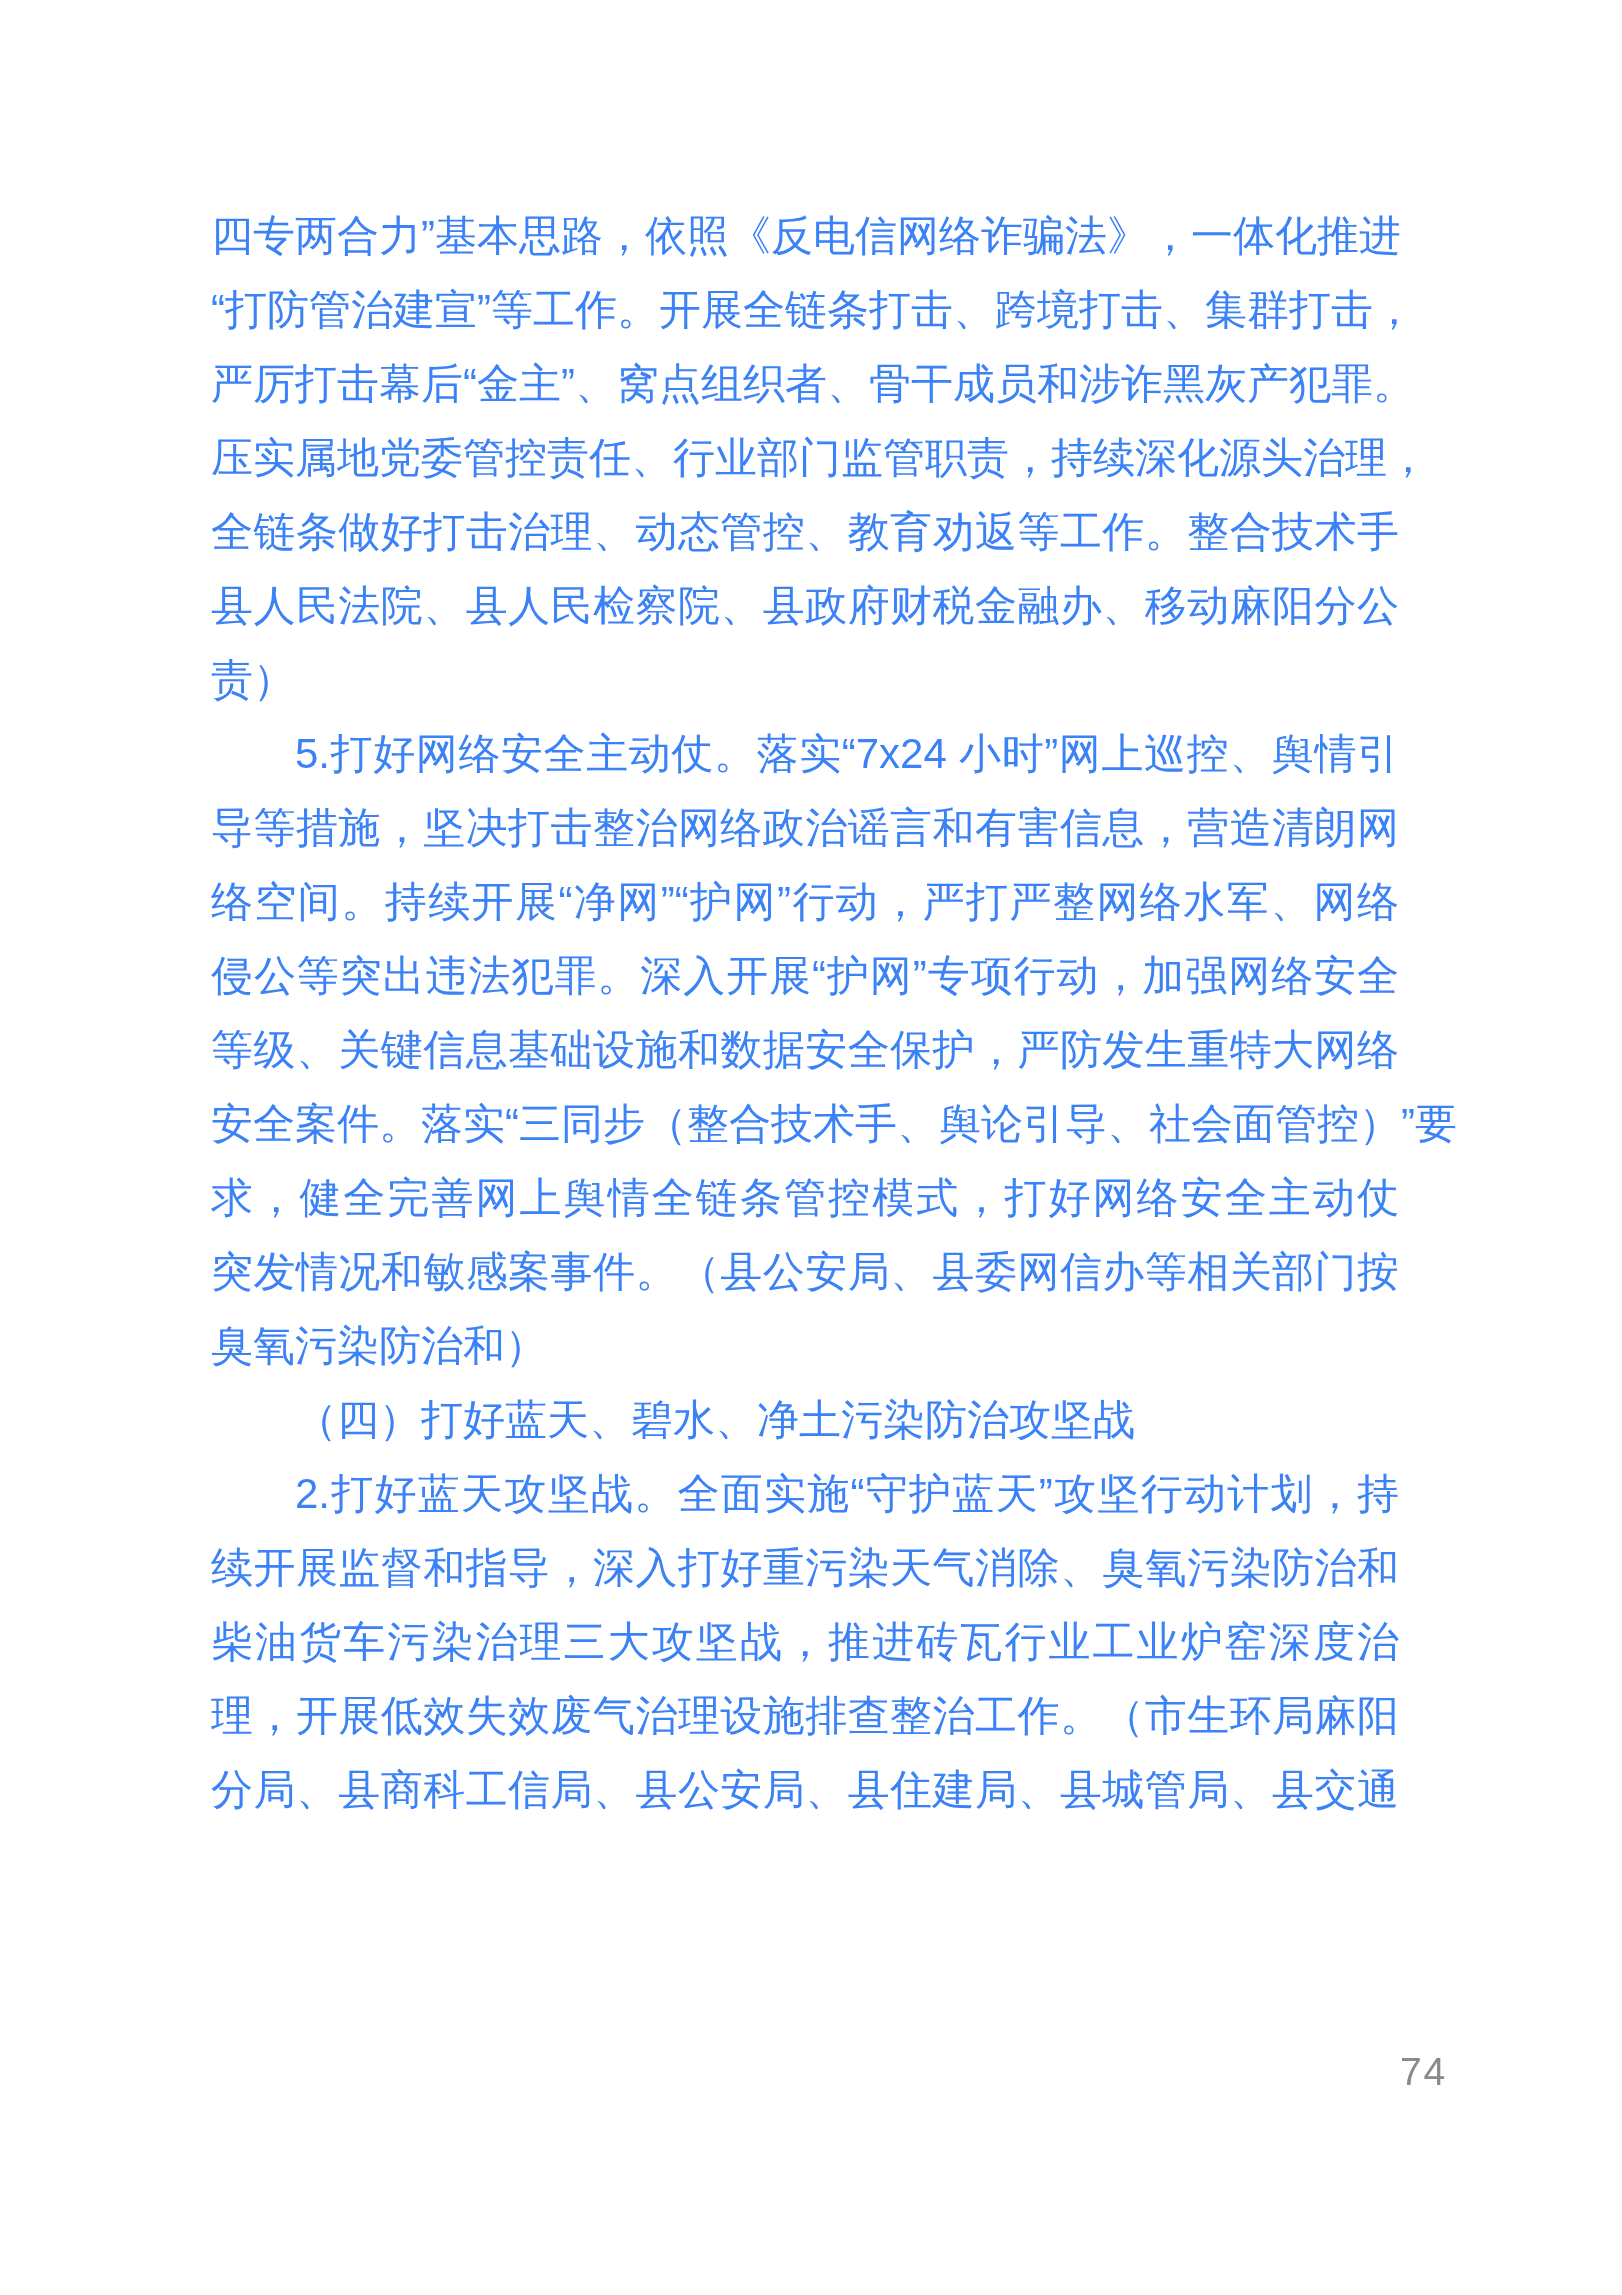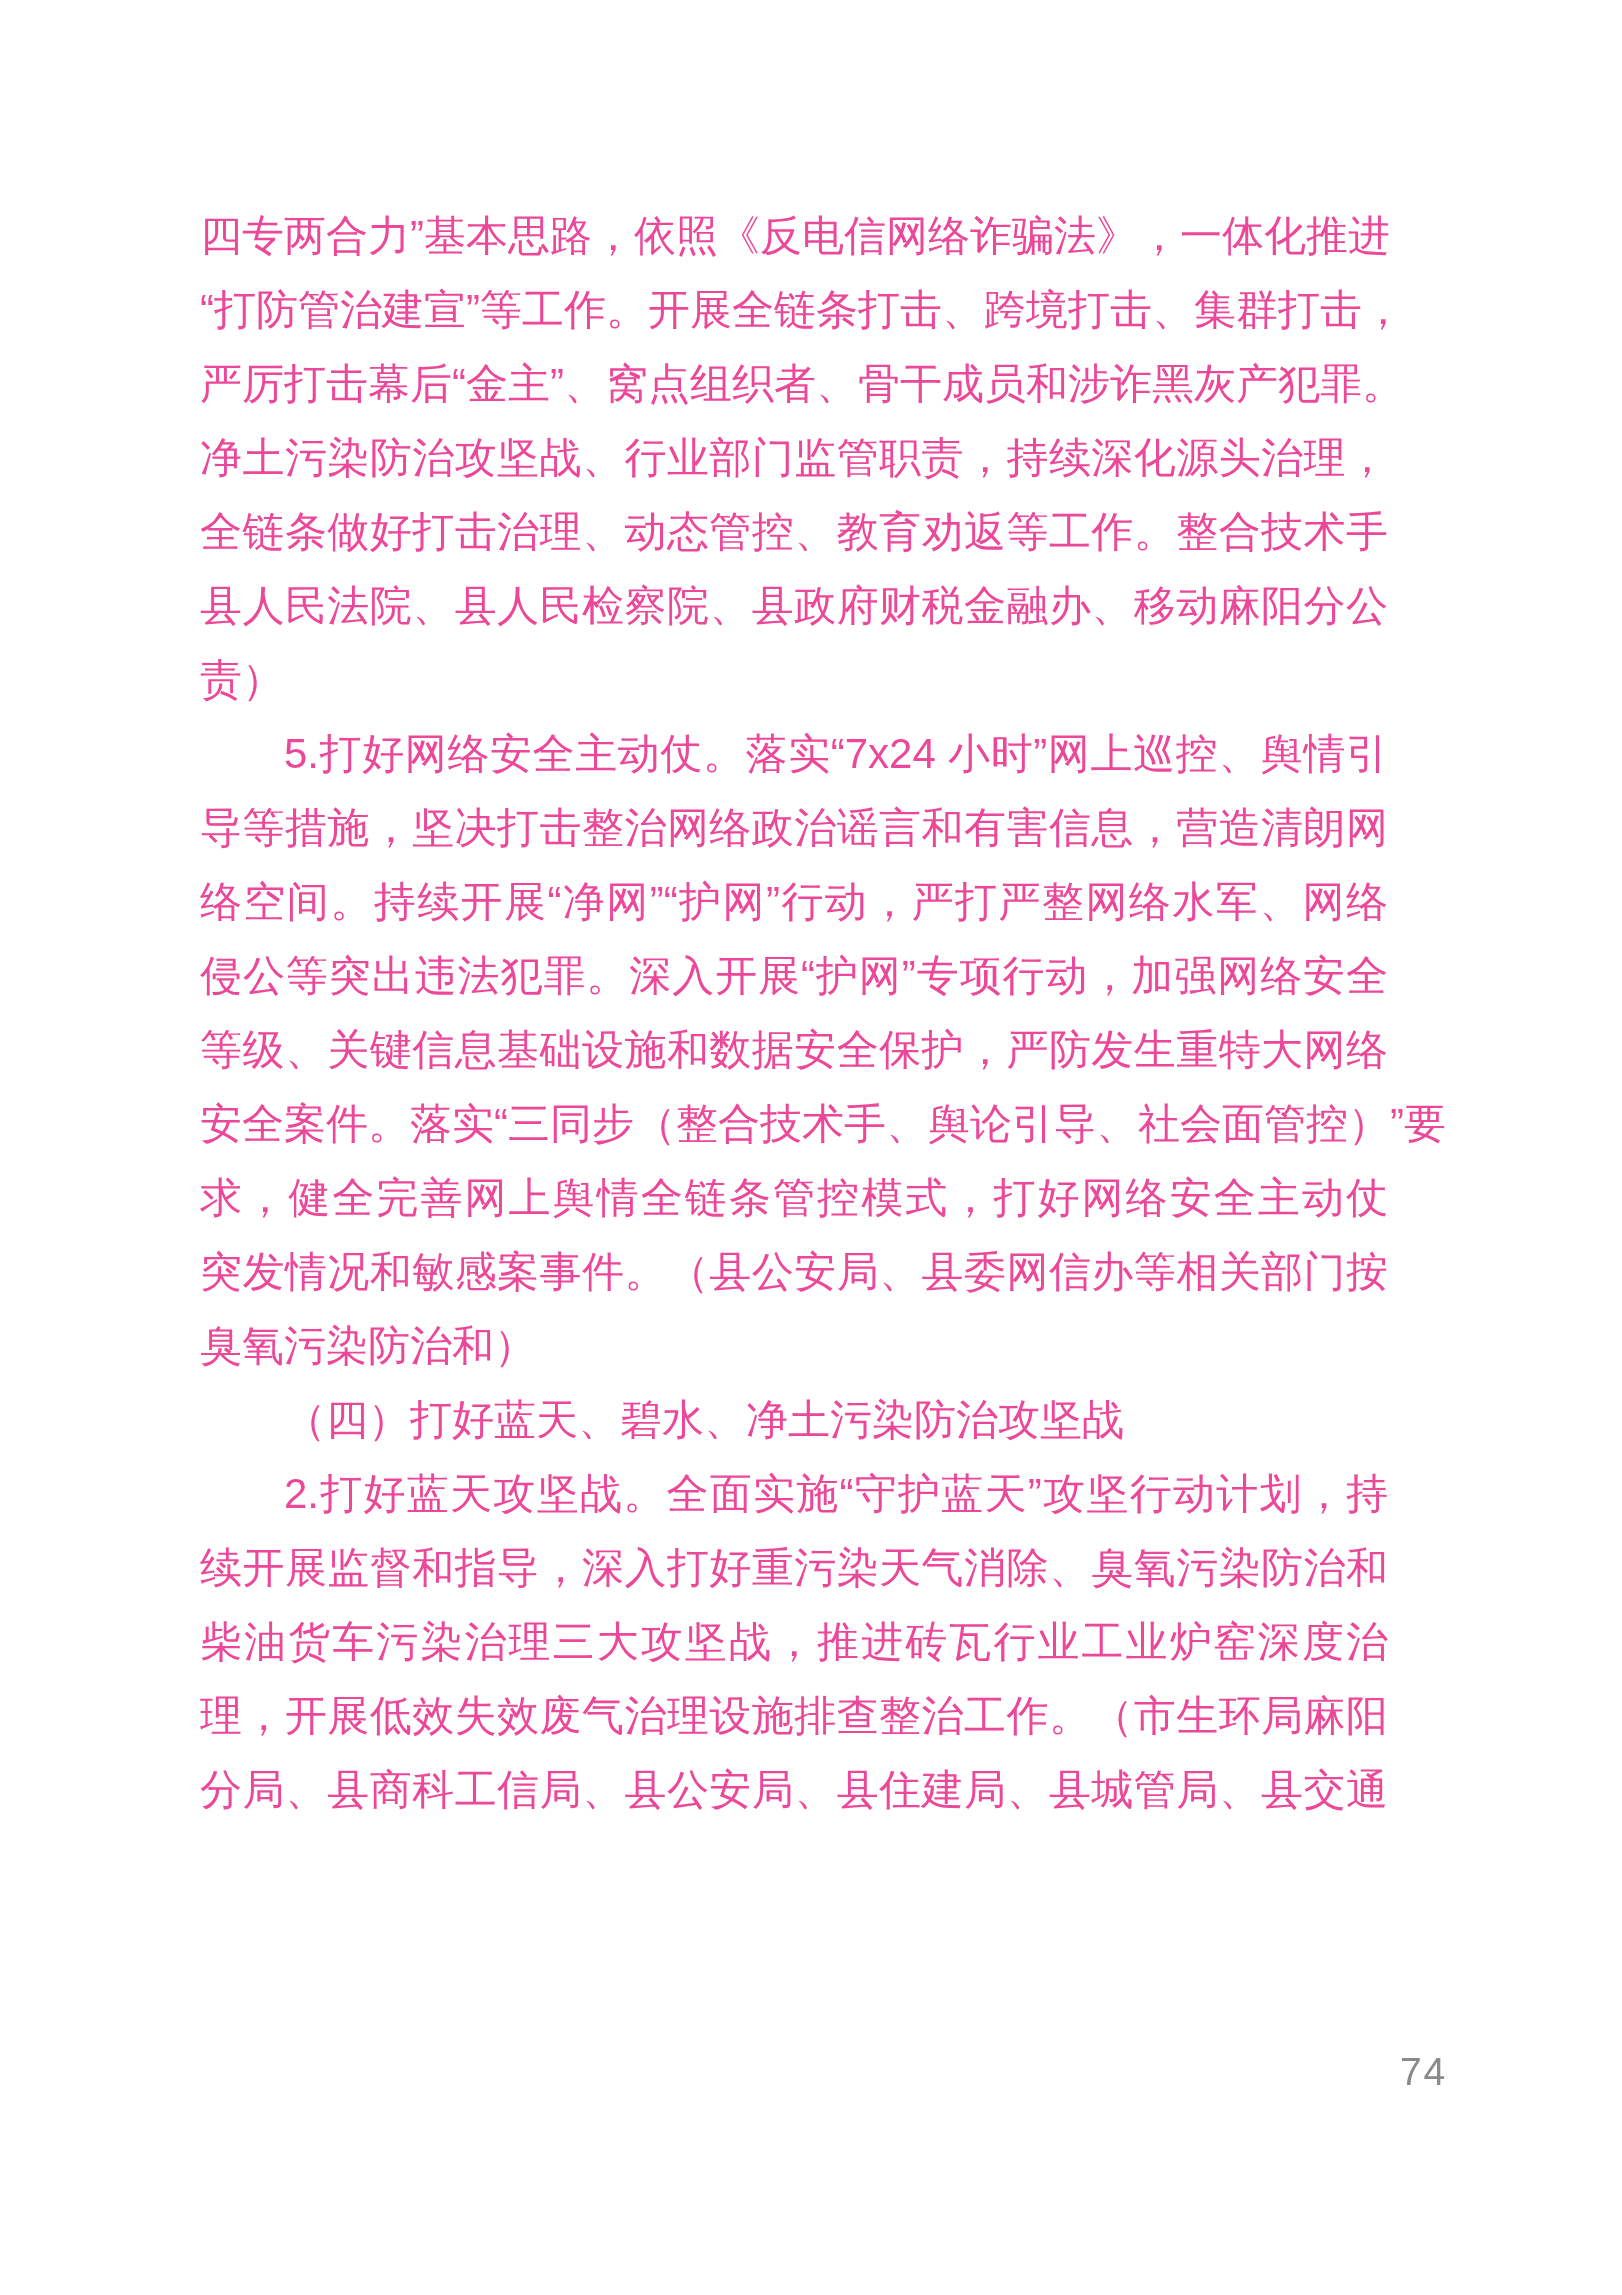--- a/index.html
+++ b/index.html
@@ -14,24 +14,24 @@
     font-family: "Liberation Sans", sans-serif;
     overflow: hidden;
   }
   .page {
     position: absolute;
     inset: 0;
     background: #ffffff;
   }
   .text-block {
     position: absolute;
-    left: 200px;
+    left: 211px;
     top: 199px;
     width: 1188px;
-    color: #ec4899;
+    color: #3b82f6;
   }
   .line {
     font-size: 42px;
     line-height: 74px;
     height: 74px;
     white-space: nowrap;
     letter-spacing: 0;
     text-align: justify;
     text-align-last: justify;
     font-weight: 500;
@@ -55,21 +55,21 @@
   }
 </style>
 </head>
 <body>
 
 <div class="page">
   <div class="text-block">
     <div class="line">四专两合力”基本思路，依照《反电信网络诈骗法》，一体化推进</div>
     <div class="line">“打防管治建宣”等工作。开展全链条打击、跨境打击、集群打击，</div>
     <div class="line">严厉打击幕后“金主”、窝点组织者、骨干成员和涉诈黑灰产犯罪。</div>
-    <div class="line">净土污染防治攻坚战、行业部门监管职责，持续深化源头治理，</div>
+    <div class="line">压实属地党委管控责任、行业部门监管职责，持续深化源头治理，</div>
     <div class="line">全链条做好打击治理、动态管控、教育劝返等工作。整合技术手</div>
     <div class="line">县人民法院、县人民检察院、县政府财税金融办、移动麻阳分公</div>
     <div class="line para-end">责）</div>
     <div class="line indent">5.打好网络安全主动仗。落实“7x24 小时”网上巡控、舆情引</div>
     <div class="line">导等措施，坚决打击整治网络政治谣言和有害信息，营造清朗网</div>
     <div class="line">络空间。持续开展“净网”“护网”行动，严打严整网络水军、网络</div>
     <div class="line">侵公等突出违法犯罪。深入开展“护网”专项行动，加强网络安全</div>
     <div class="line">等级、关键信息基础设施和数据安全保护，严防发生重特大网络</div>
     <div class="line">安全案件。落实“三同步（整合技术手、舆论引导、社会面管控）”要</div>
     <div class="line">求，健全完善网上舆情全链条管控模式，打好网络安全主动仗</div>

